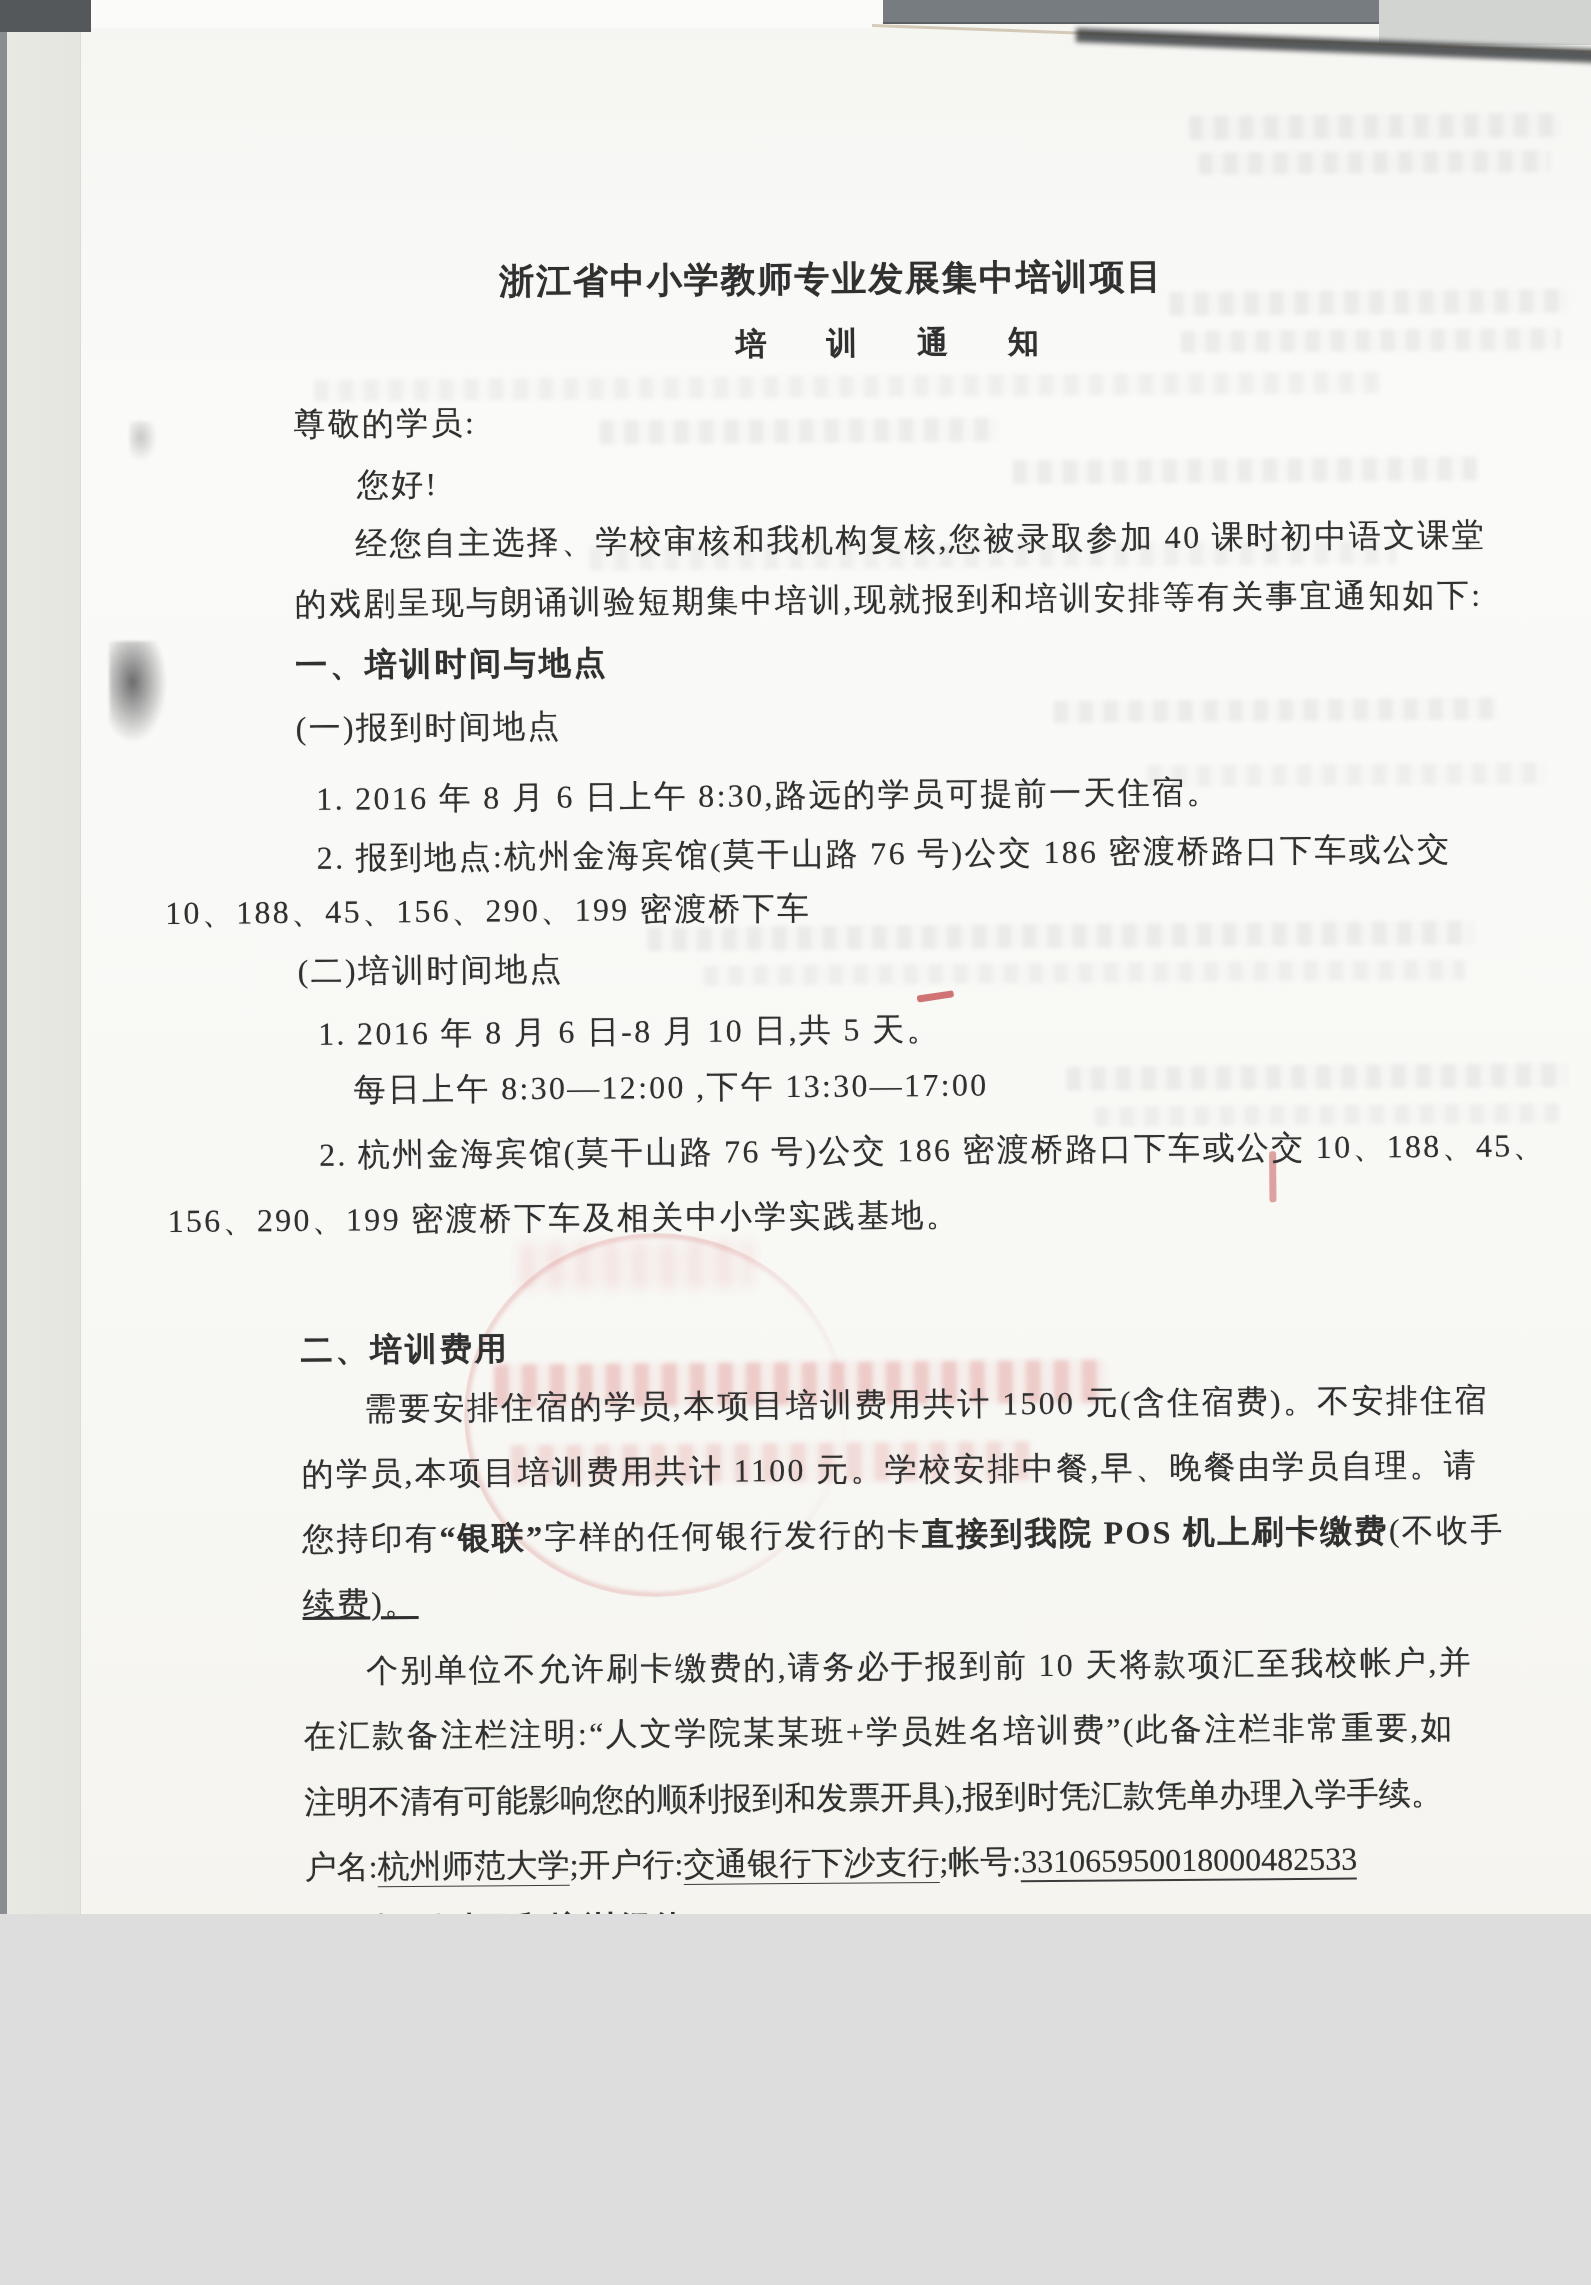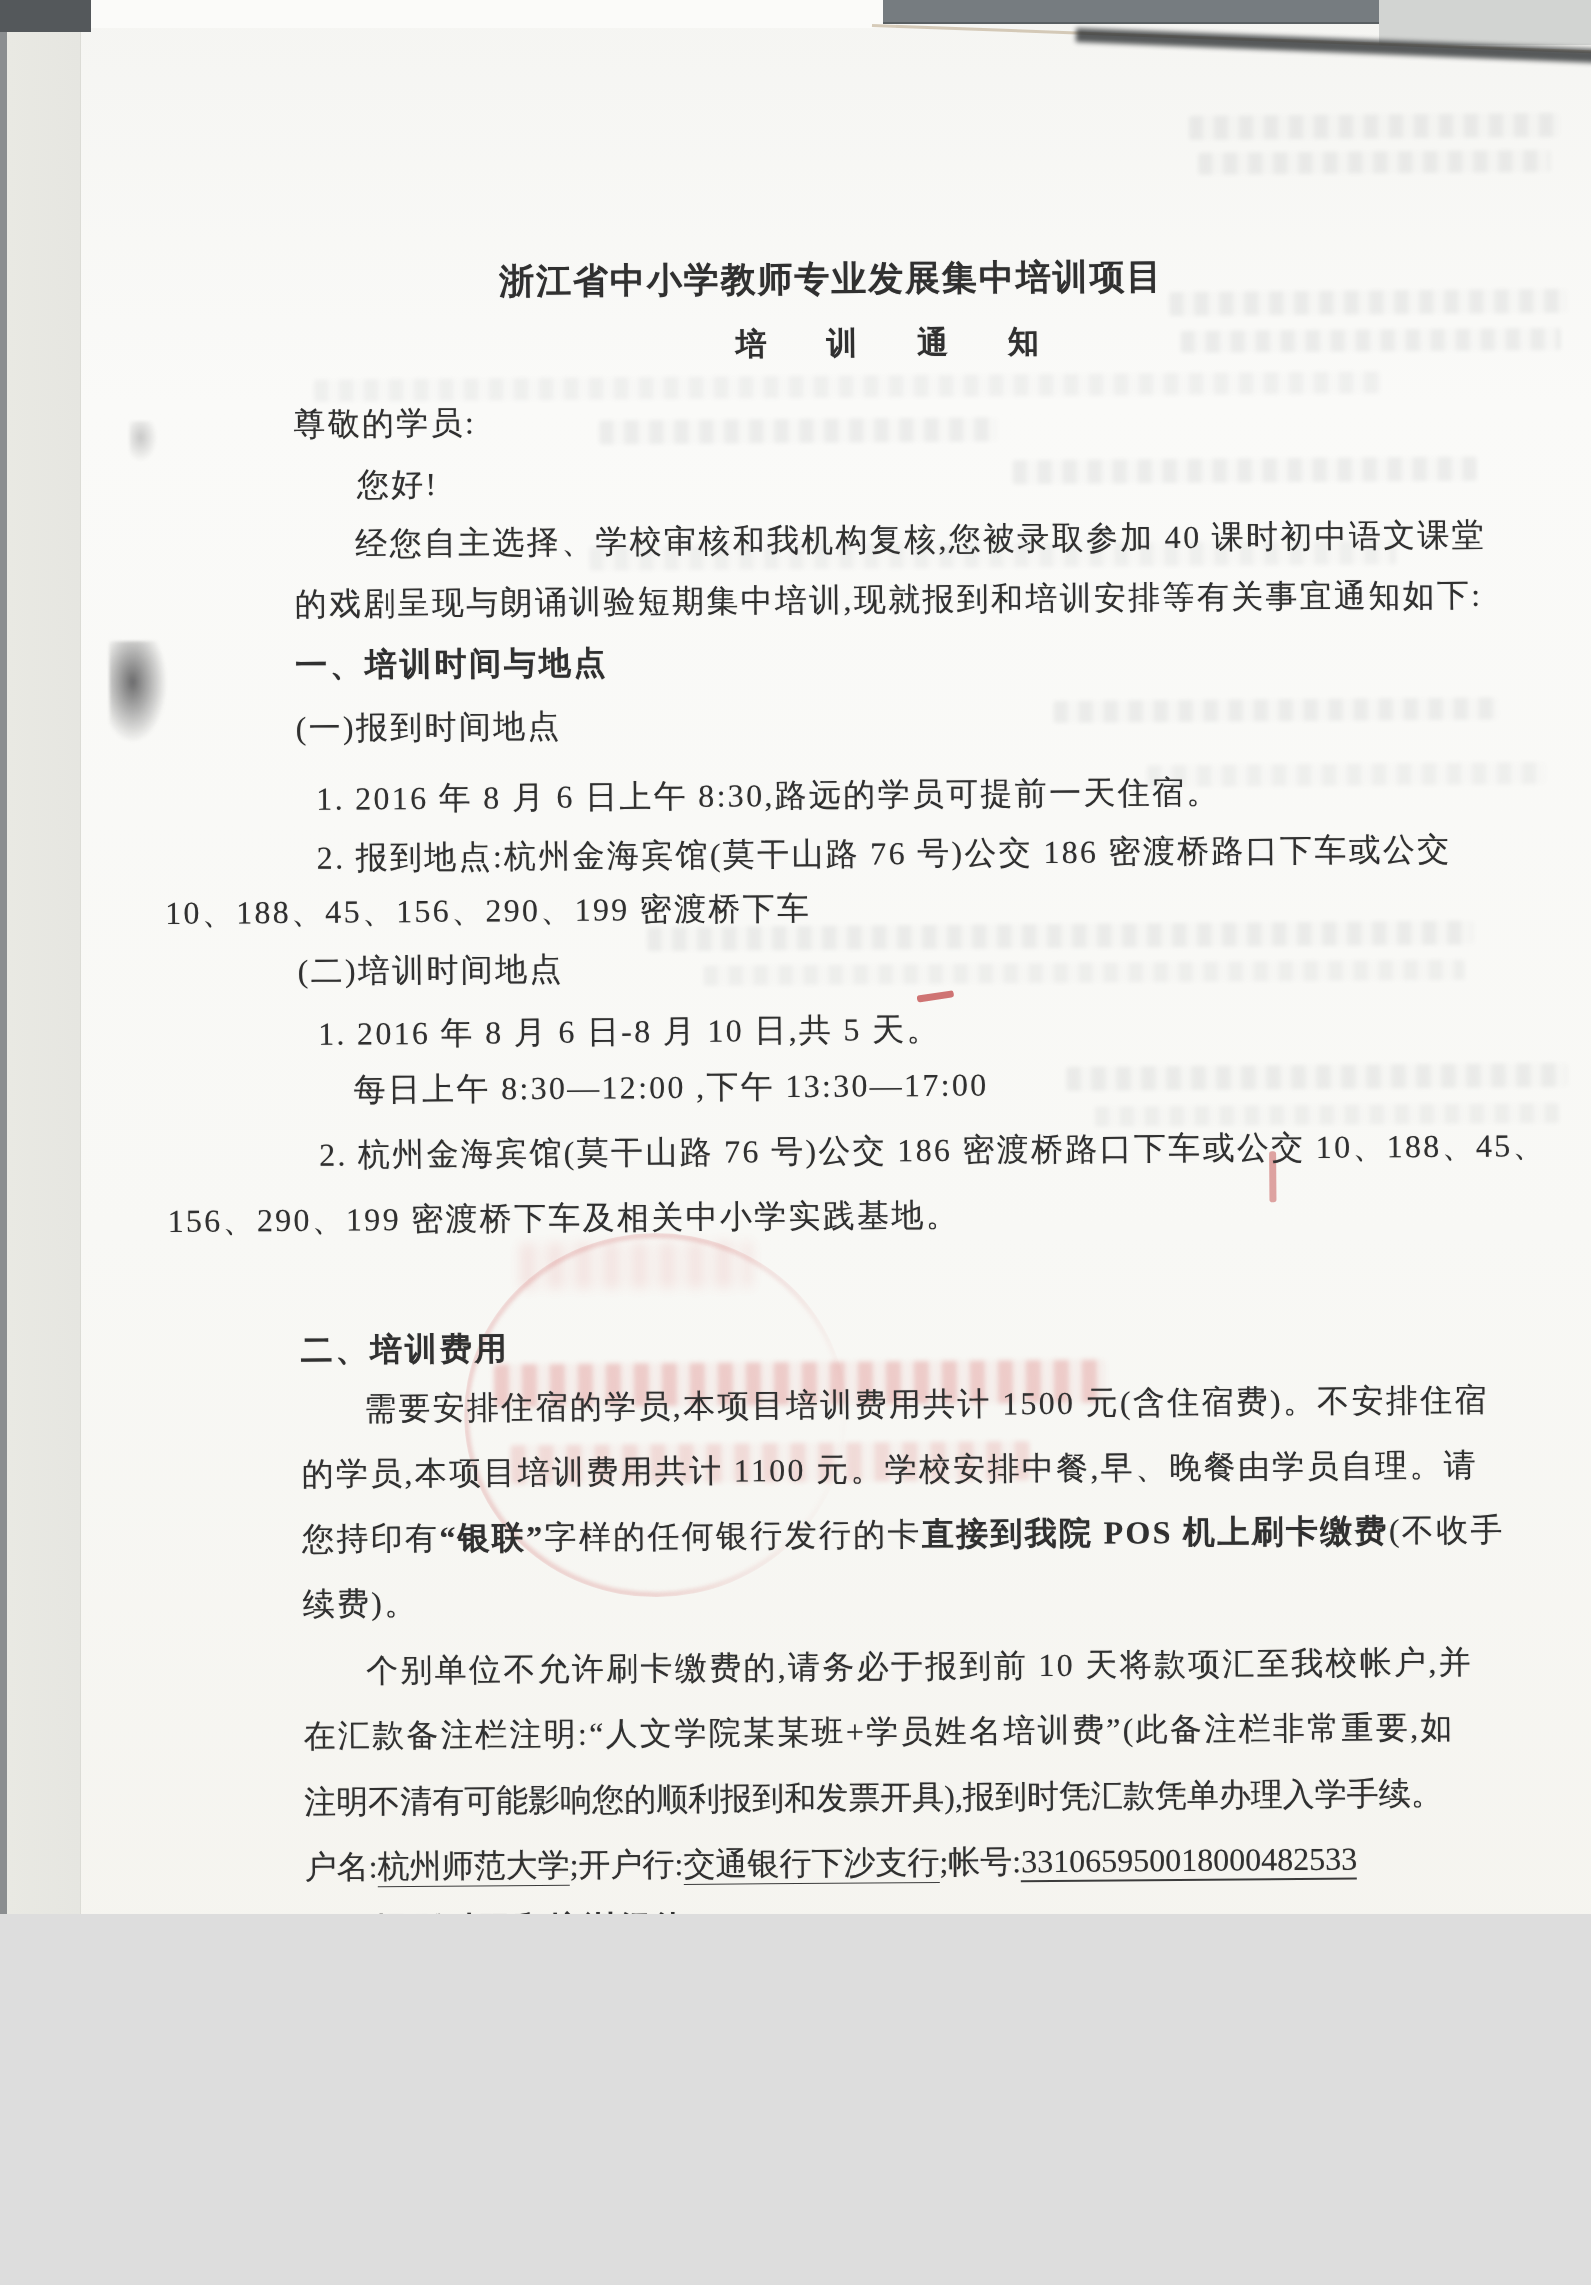--- a/index.html
+++ b/index.html
@@ -129,21 +129,21 @@
     <div class="ln" style="left:299px;top:946px;">(二)培训时间地点</div>
     <div class="ln" style="left:319px;top:1009px;">1. 2016 年 8 月 6 日-8 月 10 日,共 5 天。</div>
     <div class="ln" style="left:354px;top:1065px;">每日上午 8:30—12:00 ,下午 13:30—17:00</div>
     <div class="ln" style="left:319px;top:1130px;">2. 杭州金海宾馆(莫干山路 76 号)公交 186 密渡桥路口下车或公交 10、188、45、</div>
     <div class="ln" style="left:167px;top:1195px;">156、290、199 密渡桥下车及相关中小学实践基地。</div>
 
     <div class="ln hd" style="left:299px;top:1325px;">二、培训费用</div>
     <div class="ln" style="left:362px;top:1384px;">需要安排住宿的学员,本项目培训费用共计 1500 元(含住宿费)。不安排住宿</div>
     <div class="ln" style="left:299px;top:1449px;">的学员,本项目培训费用共计 1100 元。学校安排中餐,早、晚餐由学员自理。请</div>
     <div class="ln" style="left:299px;top:1514px;"><span>您持印有</span><span class="b">“银联”</span><span>字样的任何银行发行的卡</span><span class="b">直接到我院 POS 机上刷卡缴费</span><span>(不收手</span></div>
-    <div class="ln" style="left:299px;top:1579px;">续费)。</div>
+    <div class="ln" style="left:299px;top:1579px;text-decoration:underline;">续费)。</div>
     <div class="ln" style="left:362px;top:1646px;">个别单位不允许刷卡缴费的,请务必于报到前 10 天将款项汇至我校帐户,并</div>
     <div class="ln" style="left:299px;top:1711px;">在汇款备注栏注明:“人文学院某某班+学员姓名培训费”(此备注栏非常重要,如</div>
     <div class="ln tight" style="left:299px;top:1777px;">注明不清有可能影响您的顺利报到和发票开具),报到时凭汇款凭单办理入学手续。</div>
     <div class="ln tight" style="left:299px;top:1842px;"><span>户名:</span><span class="u">杭州师范大学</span><span>;开户行:</span><span class="u">交通银行下沙支行</span><span>;帐号:</span><span class="u2">331065950018000482533</span></div>
 
     <div class="ln hd" style="left:299px;top:1905px;">三、报到时限和培训纪律</div>
     <div class="ln" style="left:362px;top:1966px;">1.报到时限</div>
   </div>
 
   <div class="bed-bottom"></div>

